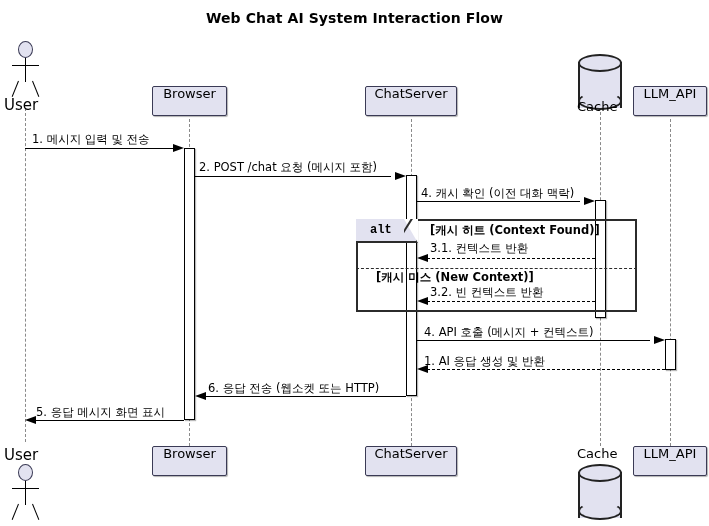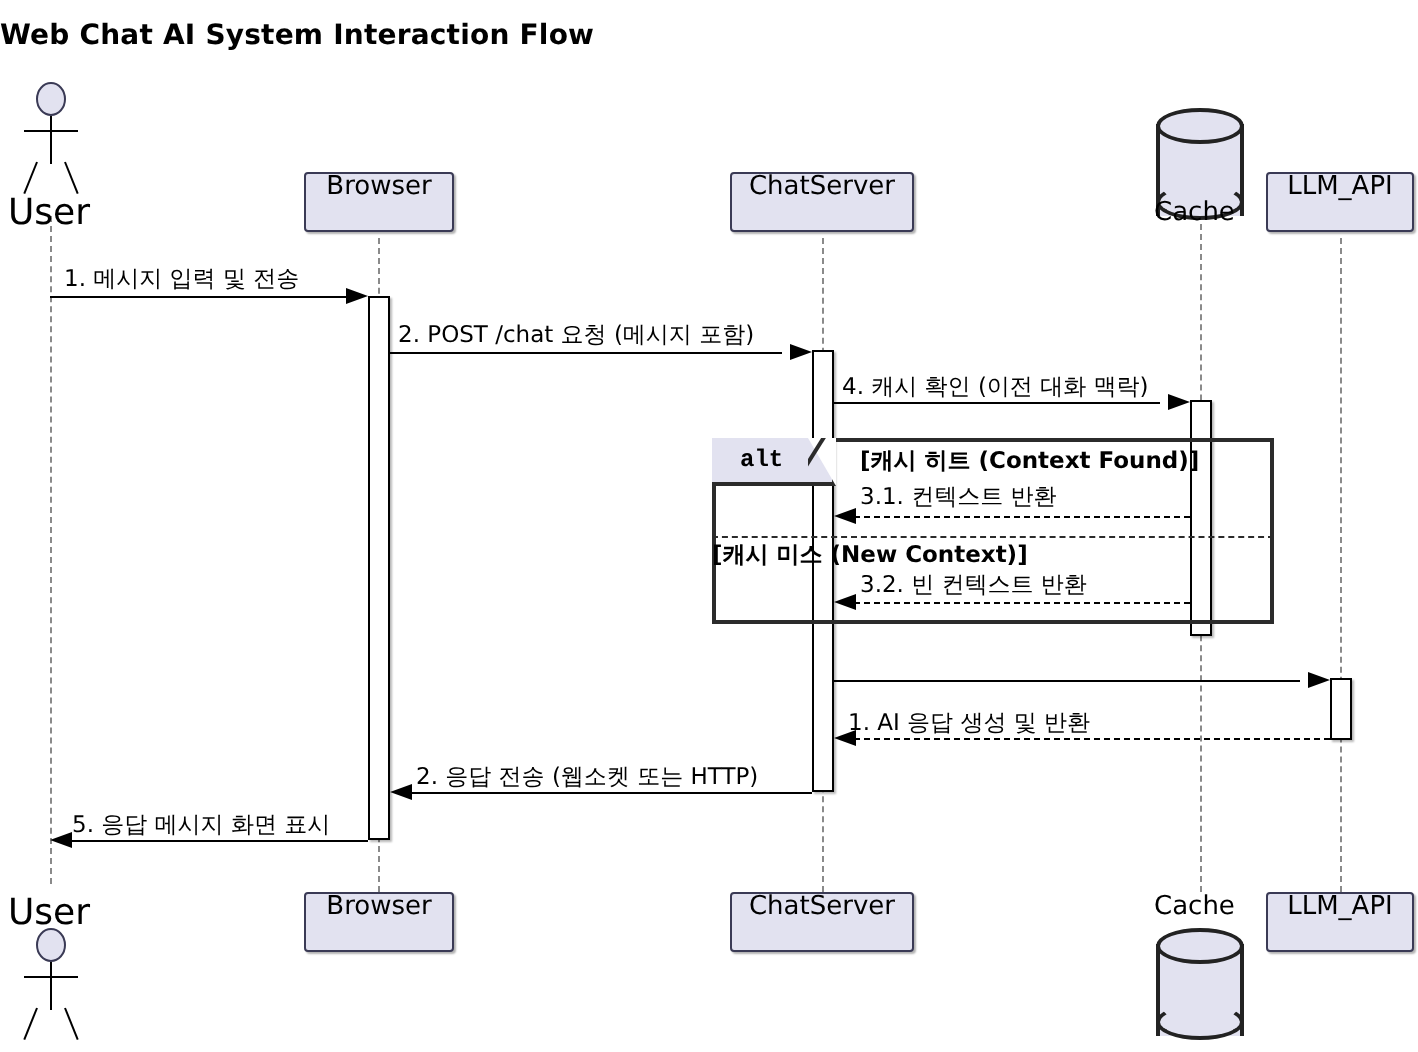--- a/index.html
+++ b/index.html
@@ -4,21 +4,21 @@
 <style>
   html,body{margin:0;padding:0;background:#ffffff;}
   body{
     width:709px;height:526px;overflow:hidden;
     font-family:"DejaVu Sans","Liberation Sans",sans-serif;
     color:#000000;
   }
   #stage{position:relative;width:709px;height:526px;}
 
   .dtitle{
-    position:absolute;left:0;top:10px;width:709px;text-align:left;
+    position:absolute;left:0;top:10px;width:709px;text-align:center;
     font-size:14px;font-weight:bold;letter-spacing:.1px;
   }
 
   
   .pbox{
     position:absolute;box-sizing:border-box;
     background:#e2e2f0;border:1px solid #3a3a55;
     border-radius:2px;
     display:flex;align-items:flex-start;justify-content:center;
     font-size:13px;line-height:1;
@@ -31,21 +31,21 @@
     position:absolute;left:0;top:0;width:15px;height:17px;
     box-sizing:border-box;border:1px solid #3a3a55;border-radius:50%;
     background:#e2e2f0;
   }
   .actor .body{position:absolute;left:7px;top:17px;width:1px;height:24px;background:#000;}
   .actor .arms{position:absolute;left:-6px;top:24px;width:27px;height:1px;background:#000;}
   .actor .legL{position:absolute;left:0px;top:40px;width:1px;height:17px;background:#000;
     transform:rotate(22deg);transform-origin:top center;}
   .actor .legR{position:absolute;left:14px;top:40px;width:1px;height:17px;background:#000;
     transform:rotate(-22deg);transform-origin:top center;}
-  .actor-label{position:absolute;font-size:18px;white-space:nowrap;}
+  .actor-label{position:absolute;font-size:15px;white-space:nowrap;}
 
   
   .db{position:absolute;}
   .db .tube{
     position:absolute;left:0;top:8px;width:44px;height:46px;box-sizing:border-box;
     background:#e2e2f0;border-left:2px solid #222;border-right:2px solid #222;
   }
   .db .bot{
     position:absolute;left:0;top:38px;width:44px;height:18px;box-sizing:border-box;
     background:#e2e2f0;border:2px solid #222;border-radius:50%;border-top-color:transparent;
@@ -206,34 +206,35 @@
     <div style="position:absolute;left:-1px;top:13px;width:22px;height:0;border-top:2px solid #2b2b2b;transform:rotate(-58deg);transform-origin:left center;"></div>
   </div>
 
   <div class="frag-guard" style="left:430px;top:225px;">[캐시 히트 (Context Found)]</div>
 
   <div class="mlabel" style="left:430px;top:243px;">3.1. 컨텍스트 반환</div>
   <div class="mline dashed" style="left:427px;top:258px;width:168px;"></div>
   <div class="ahead left open" style="left:417px;top:254px;"></div>
 
   <div class="frag-div" style="left:356px;top:268px;width:281px;"></div>
-  <div class="frag-guard" style="left:356px;top:272px;text-align:right;">[캐시 미스 (New Context)]</div>
+  <div class="frag-guard" style="left:376px;top:272px;text-align:right;">[캐시 미스 (New Context)]</div>
 
   <div class="mlabel" style="left:430px;top:287px;">3.2. 빈 컨텍스트 반환</div>
   <div class="mline dashed" style="left:427px;top:301px;width:168px;"></div>
   <div class="ahead left open" style="left:417px;top:297px;"></div>
 
+  <div class="mlabel" style="left:424px;top:327px;">4. API 호출 (메시지 + 컨텍스트)</div>
   <div class="mline" style="left:417px;top:340px;width:233px;"></div>
   <div class="ahead right open" style="left:654px;top:336px;"></div>
 
   <div class="mlabel" style="left:424px;top:356px;">1. AI 응답 생성 및 반환</div>
   <div class="mline dashed" style="left:427px;top:369px;width:238px;"></div>
   <div class="ahead left open" style="left:417px;top:365px;"></div>
 
-  <div class="mlabel" style="left:208px;top:383px;">2. 응답 전송 (웹소켓 또는 HTTP)</div>
+  <div class="mlabel" style="left:208px;top:383px;">6. 응답 전송 (웹소켓 또는 HTTP)</div>
   <div class="mline" style="left:205px;top:396px;width:201px;"></div>
   <div class="ahead left open" style="left:195px;top:392px;"></div>
 
   <div class="mlabel" style="left:36px;top:407px;">5. 응답 메시지 화면 표시</div>
   <div class="mline" style="left:35px;top:420px;width:149px;"></div>
   <div class="ahead left open" style="left:25px;top:416px;"></div>
 
 </div>
 
 </body></html>

